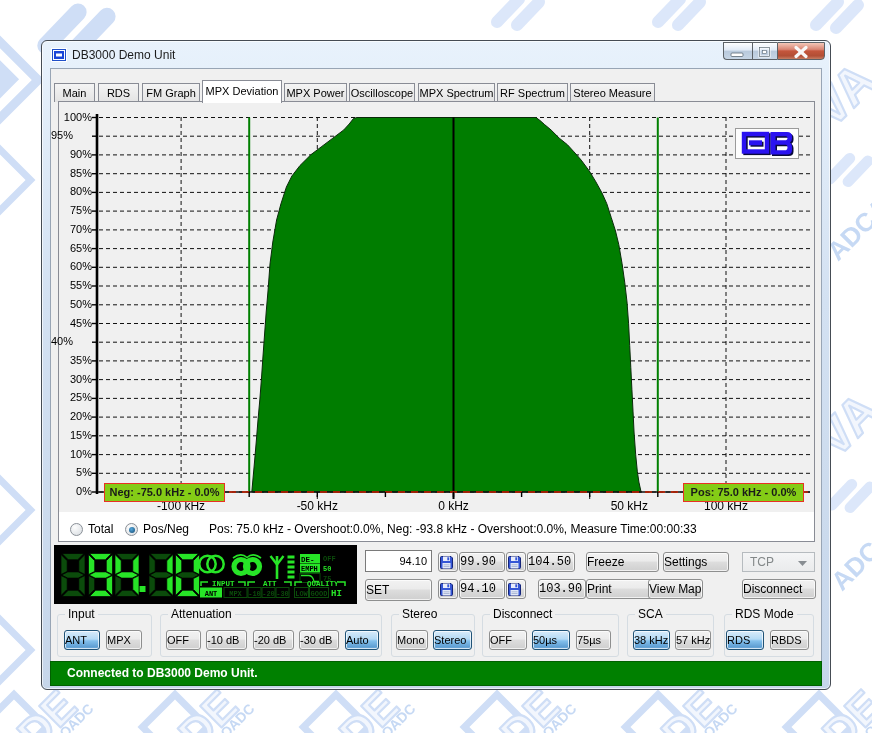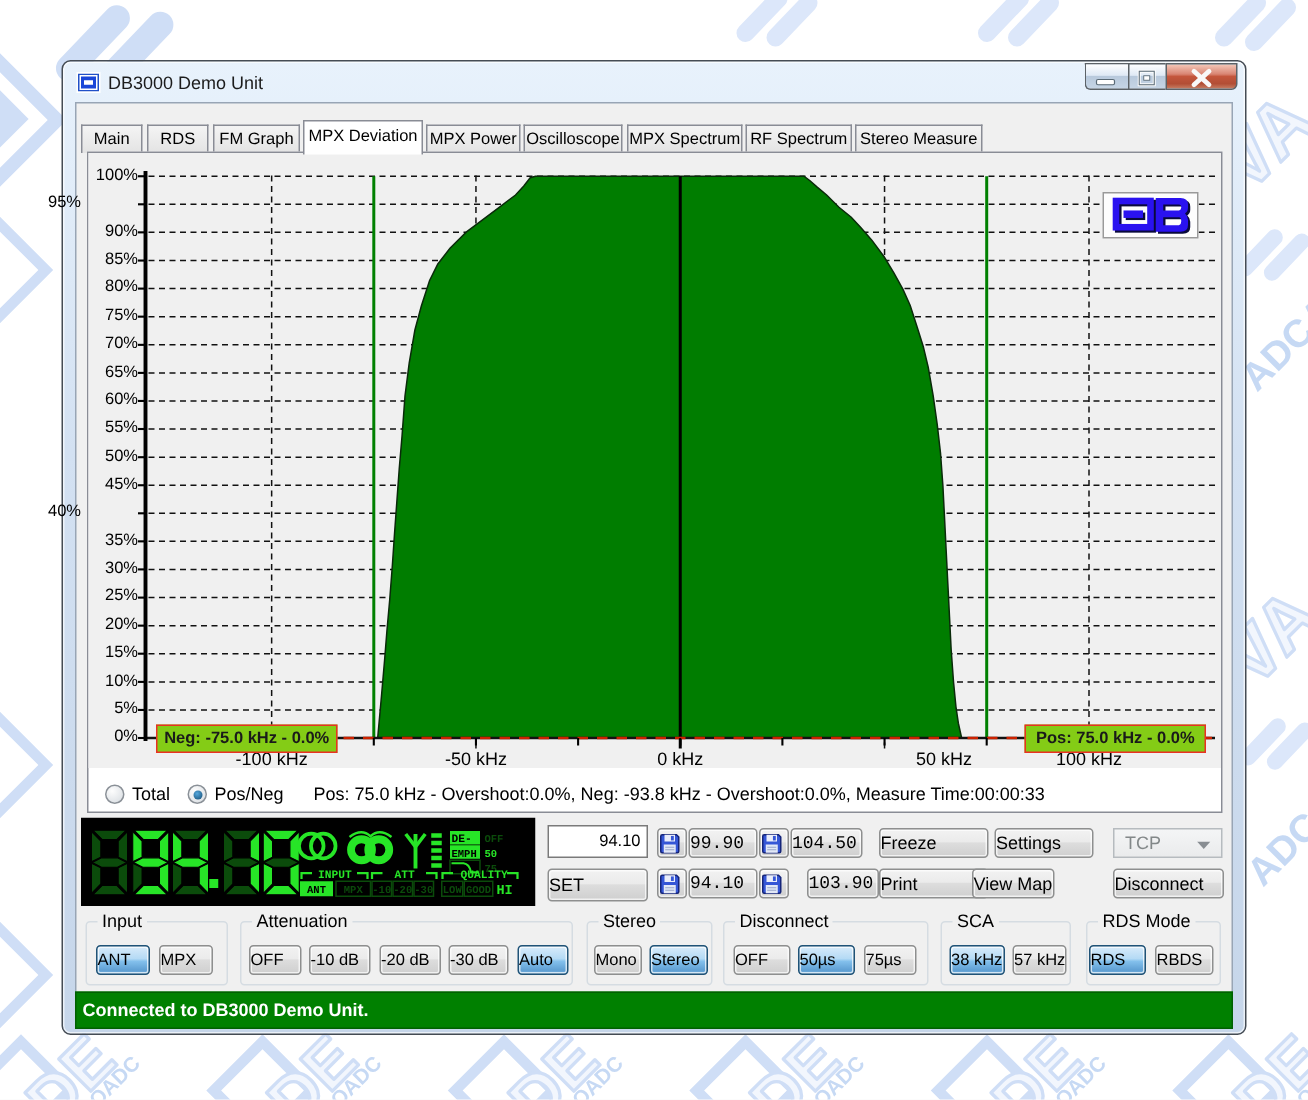--- a/index.html
+++ b/index.html
@@ -29,21 +29,21 @@
    background:linear-gradient(#f2f2f2, #ebebeb 45%, #dddddd 50%, #cfcfcf);
    border:1px solid #8e8f8f; border-radius:3px; box-shadow: inset 0 0 0 1px rgba(255,255,255,.7); }
 .b.g { font-size:11px; }
 .b.sel { background:linear-gradient(#d8ebfa, #b4daf5 45%, #83c0ec 55%, #5f9fd3 88%, #74afdd); border-color:#205377; }
 .b.mono { font-family:"Liberation Mono",monospace; font-size:12px; }
 .fb svg { margin-top:2px; }
 .tf { position:absolute; border:1px solid #7a7a7a; font-size:11px; font-family:"Liberation Sans",sans-serif; text-align:right; padding-right:4px; background:#fff; color:#000; }
 .combo { position:absolute; border:1px solid #b6bbbf; background:linear-gradient(#f4f5f6,#eaebec); color:#838889; font-size:12px; padding-left:7px; line-height:18px; }
 .grp { position:absolute; top:573px; height:43px; border:1px solid #d5dce2; border-radius:3px; }
 .grp span { position:absolute; left:7px; top:-8px; background:#f0f0f0; padding:0 3px; font-size:12px; color:#000; }
-#sbar { position:absolute; left:8px; top:620px; width:772px; height:25px; background:#008000; border:1px solid #006000; color:#fff; font-weight:bold; font-size:12px; line-height:22px; padding-left:4px; }
+#sbar { position:absolute; left:8px; top:620px; width:772px; height:25px; background:#008000; border:1px solid #006000; color:#fff; font-weight:bold; font-size:12px; line-height:22px; padding-left:16px; }
 </style></head>
 <body>
 <div id="page">
 <svg width="872" height="733" viewBox="0 0 872 733" style="position:absolute;left:0;top:0">
       <g transform="translate(46,2) scale(1.45)" stroke="#cfdef6" stroke-width="12" fill="none" stroke-linecap="round">
         <path d="M0 30 L22 7"></path>
         <path d="M20 33 L42 10"></path>
       </g>
       <g transform="rotate(45 0 80)">
         <rect x="-27" y="53" width="54" height="54" fill="none" stroke="#cfdef6" stroke-width="9"></rect>
@@ -289,32 +289,32 @@
       <line x1="249.2" y1="492.0" x2="249.2" y2="497.0" stroke="#000" stroke-width="1.4"></line>
       <line x1="317.3" y1="492.0" x2="317.3" y2="497.0" stroke="#000" stroke-width="1.4"></line>
       <line x1="385.4" y1="492.0" x2="385.4" y2="497.0" stroke="#000" stroke-width="1.4"></line>
       <line x1="453.5" y1="492.0" x2="453.5" y2="497.0" stroke="#000" stroke-width="1.4"></line>
       <line x1="521.6" y1="492.0" x2="521.6" y2="497.0" stroke="#000" stroke-width="1.4"></line>
       <line x1="589.7" y1="492.0" x2="589.7" y2="497.0" stroke="#000" stroke-width="1.4"></line>
       <line x1="657.8" y1="492.0" x2="657.8" y2="497.0" stroke="#000" stroke-width="1.4"></line>
       <line x1="726.0" y1="492.0" x2="726.0" y2="497.0" stroke="#000" stroke-width="1.4"></line>
     </svg>
 <div style="position:absolute;left:32px;top:110.5px;width:60px;text-align:right" class="axl">100%</div>
-    <div style="position:absolute;left:32px;top:129.2px;width:60px;text-align:left" class="axl">95%</div>
+    <div style="position:absolute;left:32px;top:129.2px;width:60px;text-align:center" class="axl">95%</div>
     <div style="position:absolute;left:32px;top:147.9px;width:60px;text-align:right" class="axl">90%</div>
     <div style="position:absolute;left:32px;top:166.7px;width:60px;text-align:right" class="axl">85%</div>
     <div style="position:absolute;left:32px;top:185.4px;width:60px;text-align:right" class="axl">80%</div>
     <div style="position:absolute;left:32px;top:204.1px;width:60px;text-align:right" class="axl">75%</div>
     <div style="position:absolute;left:32px;top:222.9px;width:60px;text-align:right" class="axl">70%</div>
     <div style="position:absolute;left:32px;top:241.6px;width:60px;text-align:right" class="axl">65%</div>
     <div style="position:absolute;left:32px;top:260.3px;width:60px;text-align:right" class="axl">60%</div>
     <div style="position:absolute;left:32px;top:279.0px;width:60px;text-align:right" class="axl">55%</div>
     <div style="position:absolute;left:32px;top:297.8px;width:60px;text-align:right" class="axl">50%</div>
     <div style="position:absolute;left:32px;top:316.5px;width:60px;text-align:right" class="axl">45%</div>
-    <div style="position:absolute;left:32px;top:335.2px;width:60px;text-align:left" class="axl">40%</div>
+    <div style="position:absolute;left:32px;top:335.2px;width:60px;text-align:center" class="axl">40%</div>
     <div style="position:absolute;left:32px;top:353.9px;width:60px;text-align:right" class="axl">35%</div>
     <div style="position:absolute;left:32px;top:372.6px;width:60px;text-align:right" class="axl">30%</div>
     <div style="position:absolute;left:32px;top:391.4px;width:60px;text-align:right" class="axl">25%</div>
     <div style="position:absolute;left:32px;top:410.1px;width:60px;text-align:right" class="axl">20%</div>
     <div style="position:absolute;left:32px;top:428.8px;width:60px;text-align:right" class="axl">15%</div>
     <div style="position:absolute;left:32px;top:447.6px;width:60px;text-align:right" class="axl">10%</div>
     <div style="position:absolute;left:32px;top:466.3px;width:60px;text-align:right" class="axl">5%</div>
     <div style="position:absolute;left:32px;top:485.0px;width:60px;text-align:right" class="axl">0%</div>
 <div style="position:absolute;left:141.1px;top:499px;width:80px;text-align:center" class="axl2">-100 kHz</div>
     <div style="position:absolute;left:277.3px;top:499px;width:80px;text-align:center" class="axl2">-50 kHz</div>

